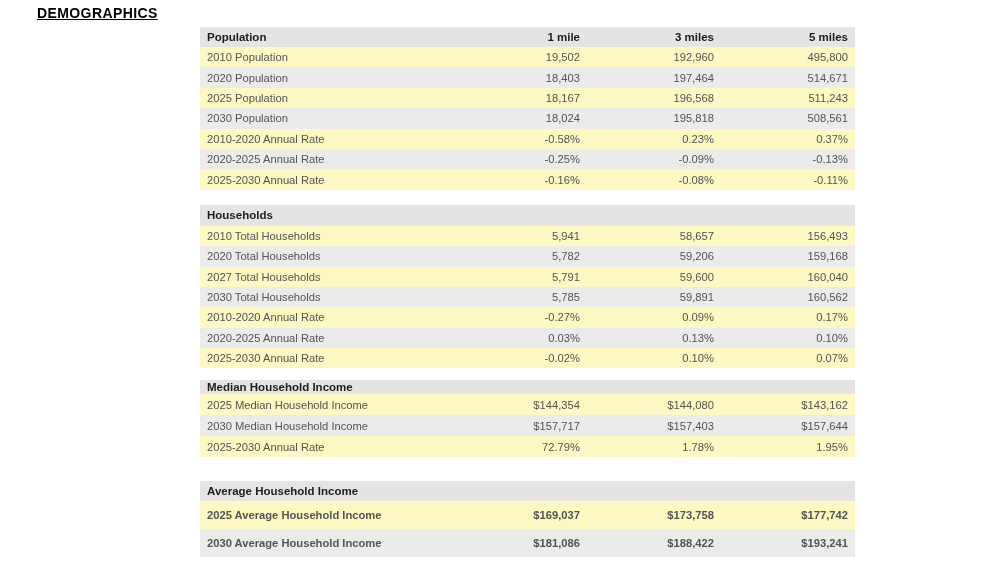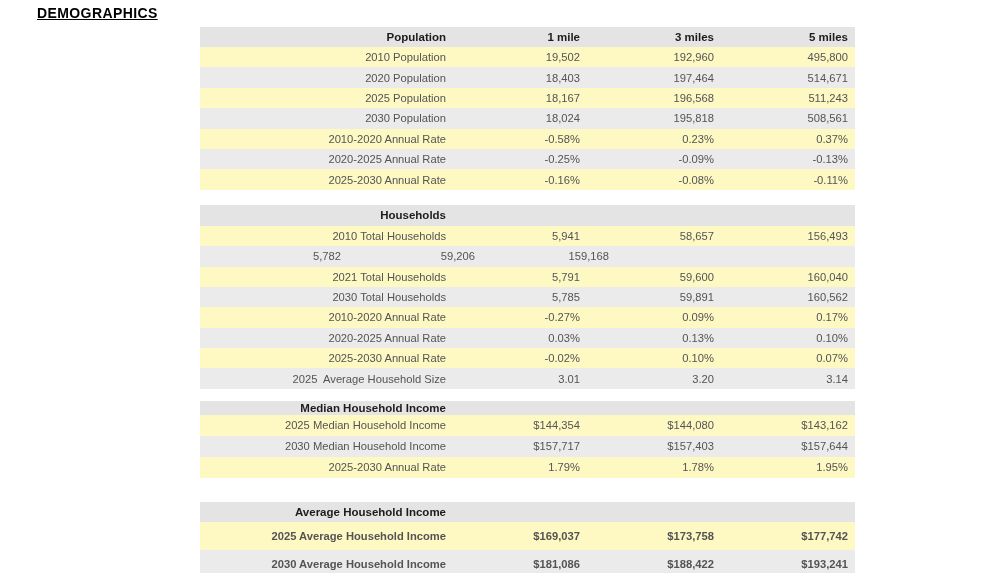--- a/index.html
+++ b/index.html
@@ -39,21 +39,21 @@
   .data-row {
     height: 20.4px;
     font-size: 11.2px;
     color: var(--row-text, #545454);
     background: #fef9c3;
   }
   
   .section > .data-row:nth-child(odd) {
     background: var(--zebra-bg, #ebebeb);
   }
-  .cell.label { flex: 1; text-align: right; white-space: pre; }
+  .cell.label { flex: 1; text-align: left; white-space: pre; }
   .cell.num { width: 134px; text-align: right; white-space: pre; }
   .section-0 { margin-bottom: 15px; }
   .section-1 { margin-bottom: 12px; }
   .section-1 .header-row { height: 21px; }
   .section-2 { margin-bottom: 24px; }
   .section-2 .header-row { height: 14px; }
   .section-2 .data-row { height: 21px; }
   .section-3 .data-row { height: 28px; font-weight: bold; }
 </style>
 </head>
@@ -118,26 +118,27 @@
         <div class="cell num"></div>
         <div class="cell num"></div>
       </div>
       <div class="row data-row">
         <div class="cell label">2010 Total Households</div>
         <div class="cell num">5,941</div>
         <div class="cell num">58,657</div>
         <div class="cell num">156,493</div>
       </div>
       <div class="row data-row">
+        <div class="cell label">2020 Total Households</div>
         <div class="cell num">5,782</div>
         <div class="cell num">59,206</div>
         <div class="cell num">159,168</div>
       </div>
       <div class="row data-row">
-        <div class="cell label">2021 Total Households</div>
+        <div class="cell label">2027 Total Households</div>
         <div class="cell num">5,791</div>
         <div class="cell num">59,600</div>
         <div class="cell num">160,040</div>
       </div>
       <div class="row data-row">
         <div class="cell label">2030 Total Households</div>
         <div class="cell num">5,785</div>
         <div class="cell num">59,891</div>
         <div class="cell num">160,562</div>
       </div>
@@ -152,26 +153,20 @@
         <div class="cell num">0.03%</div>
         <div class="cell num">0.13%</div>
         <div class="cell num">0.10%</div>
       </div>
       <div class="row data-row">
         <div class="cell label">2025-2030 Annual Rate</div>
         <div class="cell num">-0.02%</div>
         <div class="cell num">0.10%</div>
         <div class="cell num">0.07%</div>
       </div>
-      <div class="row data-row">
-        <div class="cell label">2025  Average Household Size</div>
-        <div class="cell num">3.01</div>
-        <div class="cell num">3.20</div>
-        <div class="cell num">3.14</div>
-      </div>
     </div>
     <div class="section section-2">
       <div class="row header-row">
         <div class="cell label">Median Household Income</div>
         <div class="cell num"></div>
         <div class="cell num"></div>
         <div class="cell num"></div>
       </div>
       <div class="row data-row">
         <div class="cell label">2025 Median Household Income</div>
@@ -180,21 +175,21 @@
         <div class="cell num">$143,162</div>
       </div>
       <div class="row data-row">
         <div class="cell label">2030 Median Household Income</div>
         <div class="cell num">$157,717</div>
         <div class="cell num">$157,403</div>
         <div class="cell num">$157,644</div>
       </div>
       <div class="row data-row">
         <div class="cell label">2025-2030 Annual Rate</div>
-        <div class="cell num">1.79%</div>
+        <div class="cell num">72.79%</div>
         <div class="cell num">1.78%</div>
         <div class="cell num">1.95%</div>
       </div>
     </div>
     <div class="section section-3">
       <div class="row header-row">
         <div class="cell label">Average Household Income</div>
         <div class="cell num"></div>
         <div class="cell num"></div>
         <div class="cell num"></div>

